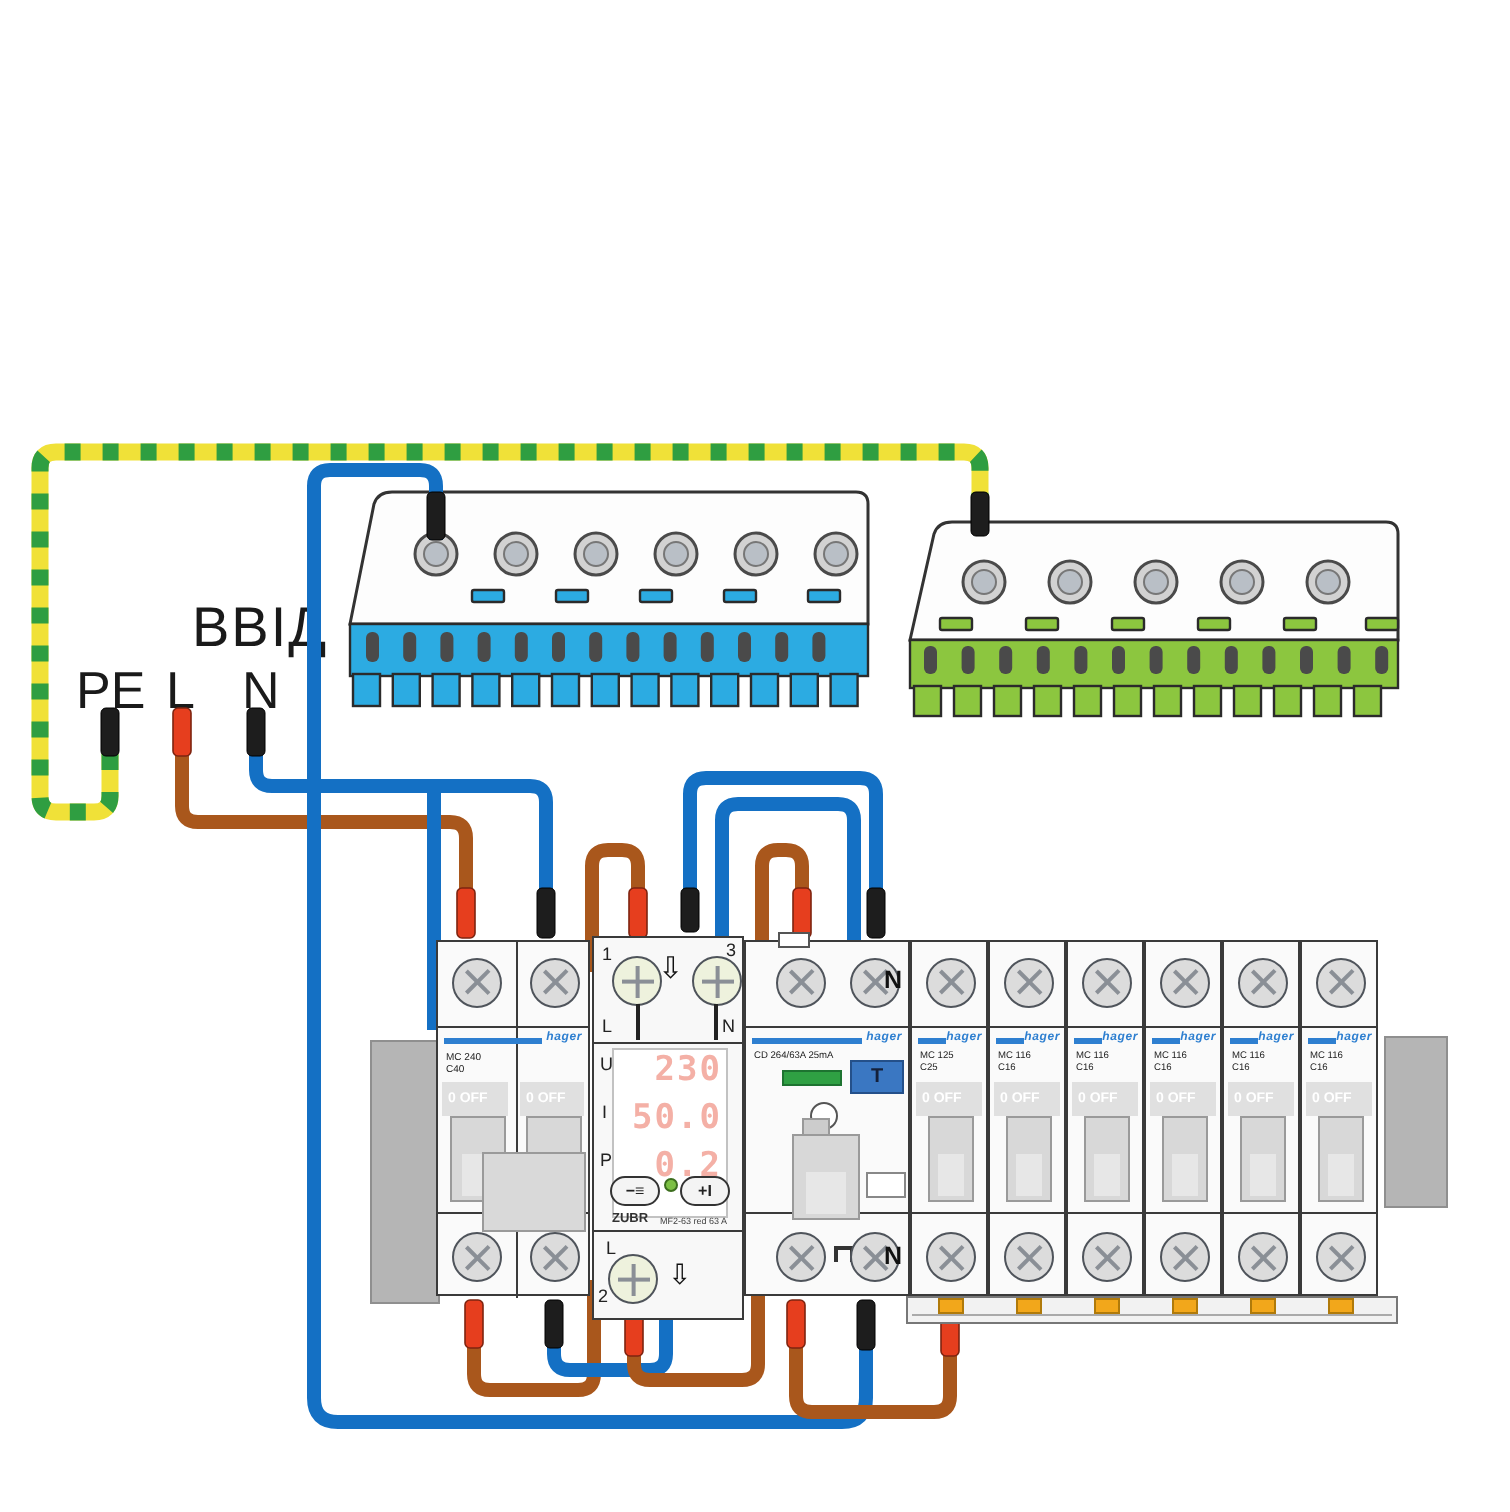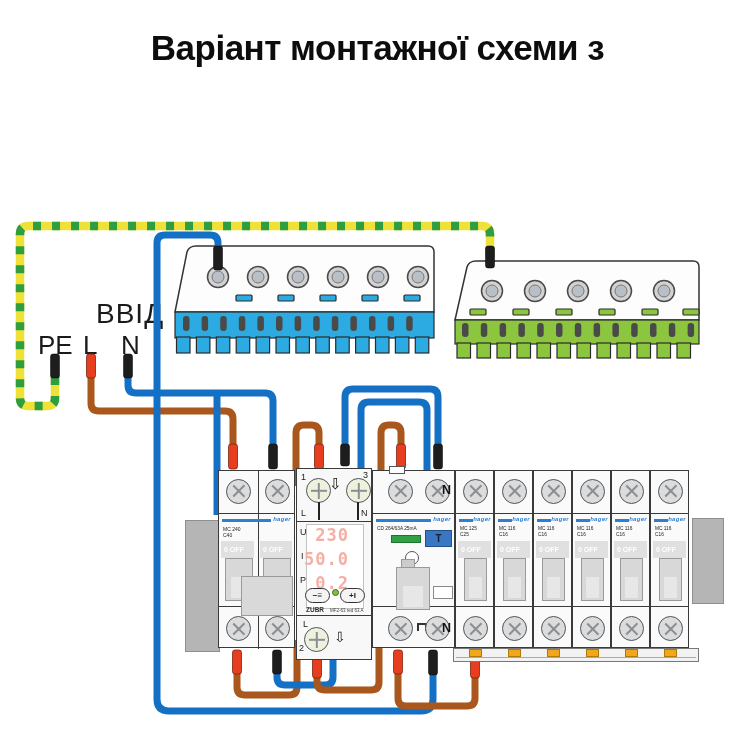--- a/index.html
+++ b/index.html
@@ -51,21 +51,21 @@
   .nlab{position:absolute;font-weight:bold;font-size:12.5px;color:#111;}
   
   .mf2{position:absolute;left:296px;top:468px;width:76px;height:192px;background:#f8f8f8;
        border:1.2px solid #3a3a3a;box-sizing:border-box;z-index:3;}
   .mf2 .sec-top{position:absolute;left:0;right:0;top:52px;border-top:1.1px solid #3a3a3a;}
   .mf2 .sec-bot{position:absolute;left:0;right:0;top:146px;border-top:1.1px solid #3a3a3a;}
   .mf2 .small{position:absolute;font-size:9px;color:#222;}
   .mf2 .tick{position:absolute;width:1.6px;height:18px;background:#222;}
   .mf2 .arrow{position:absolute;font-size:15px;color:#111;}
   .panel{position:absolute;left:9px;top:55px;width:58px;height:85px;background:#fff;border:1px solid #c2c2c2;box-sizing:border-box;}
-  .digits{position:absolute;right:22px;width:56px;text-align:right;
+  .digits{position:absolute;right:10px;width:56px;text-align:right;
           font-family:"DejaVu Sans Mono",monospace;font-weight:bold;font-size:17px;
           color:var(--display-red);letter-spacing:1px;}
   .pill{position:absolute;width:25px;height:15px;border:1.6px solid #333;border-radius:8px;
         background:#f4f4f4;font-size:8px;font-weight:bold;text-align:center;line-height:13px;color:#222;box-sizing:border-box;}
   .led{position:absolute;width:7px;height:7px;border-radius:50%;background:var(--led-green);border:1px solid #3c6e1e;box-sizing:border-box;}
   .zubr{position:absolute;font-weight:bold;font-size:6.5px;color:#333;}
   .mf2model{position:absolute;font-size:4.5px;color:#444;}
   
   .rcd-notch{position:absolute;left:16px;top:-5px;width:16px;height:8px;background:#fff;border:1px solid #555;box-sizing:border-box;}
   .green-ind{position:absolute;left:18px;top:64px;width:30px;height:8px;background:var(--indicator-green);border:1px solid #1d7330;box-sizing:border-box;}
@@ -81,21 +81,20 @@
         border:1px solid #777;box-sizing:border-box;z-index:3;}
   .comb .line{position:absolute;left:2px;right:2px;top:8px;border-top:1px solid #aaa;}
   .clip{position:absolute;top:0;width:13px;height:8px;background:var(--clip-orange);border:1px solid #b07a0a;box-sizing:border-box;}
 </style>
 </head>
 <body>
 
 <div class="canvas">
 
   <div class="title">
-    <div>Варіант монтажної схеми з</div>
   </div>
 
   <svg class="wires" width="755" height="756" viewBox="0 0 755 756">
 
     <g>
       <path class="bb-cap" d="M 175,312 L 187,252 Q 189,246 196,246 L 428,246 Q 434,246 434,252 L 434,312 Z"></path>
       <rect class="bb-blue" x="175" y="312" width="259" height="26"></rect>
       <g id="bb-blue-decor">
           <rect x="236" y="295" width="16" height="6" rx="1" class="bb-blue"></rect>
           <rect x="278" y="295" width="16" height="6" rx="1" class="bb-blue"></rect>

